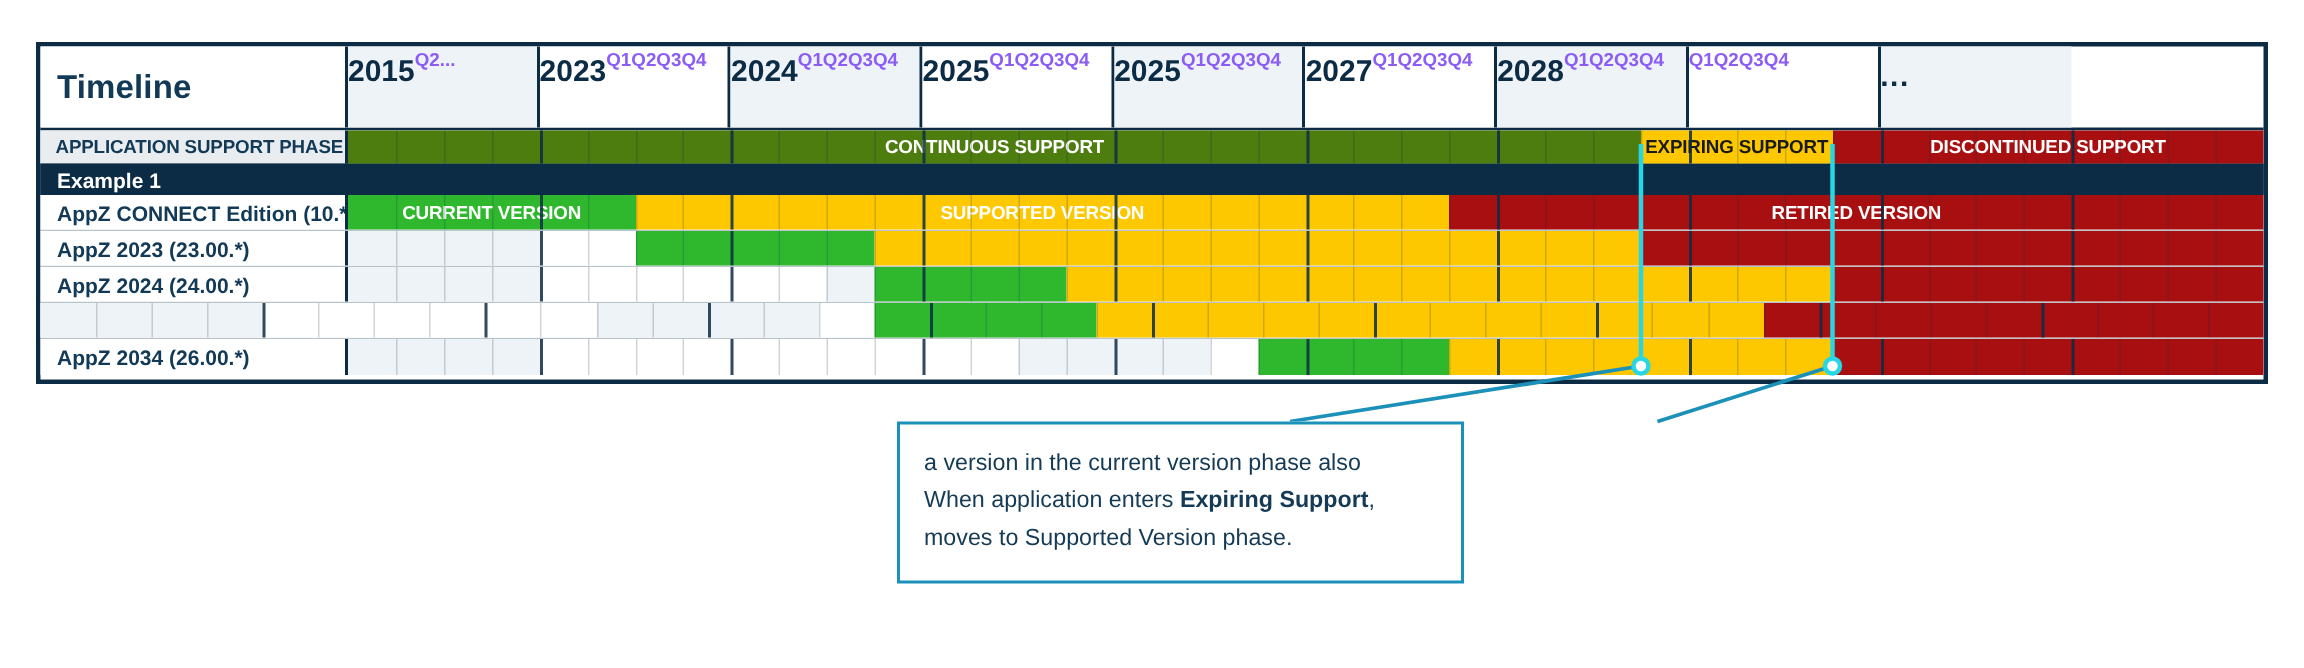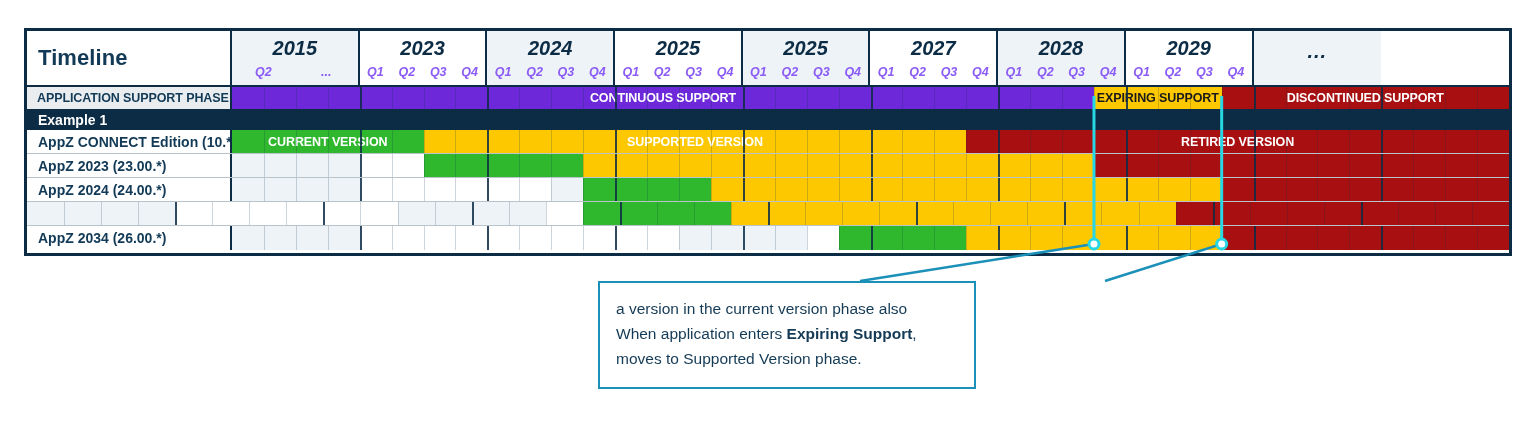--- a/index.html
+++ b/index.html
@@ -34,24 +34,23 @@
   }
 
   
   #header-row{ height:56px; border-bottom:2px solid #0c2c45; }
   #header-row .label-cell{
     font-size:22px; letter-spacing:.1px; color:#123a57;
     background:#ffffff;
   }
   #year-track{ flex:1; display:flex; }
   .year-block{
-    display:flex; flex-direction:column;
+    display:flex; flex-direction:row;
     border-right:2px solid #0c2c45;
     background:#eef3f7;
-    font-style:italic;
   }
   .year-block.plain{ background:#eef3f7; }
   .year-block.lit{ background:#ffffff; }
   .year-block:last-child{ border-right:none; }
   .year-name{
     height:32px; line-height:34px;
     text-align:center; font-size:20px; font-weight:bold; color:#0c2c45;
   }
   .year-name.dots{ font-size:20px; letter-spacing:1px; line-height:40px; }
   .q-row{ display:flex; height:22px; }
@@ -185,39 +184,38 @@
           <div class="year-block plain" style="flex: 0 0 10%;">
             <div class="year-name">2028</div>
             <div class="q-row">
               <div class="q-cell">Q1</div>
               <div class="q-cell">Q2</div>
               <div class="q-cell">Q3</div>
               <div class="q-cell">Q4</div>
             </div>
           </div>
           <div class="year-block lit" style="flex: 0 0 10%;">
-            <div class="year-name">2029</div>
             <div class="q-row">
               <div class="q-cell">Q1</div>
               <div class="q-cell">Q2</div>
               <div class="q-cell">Q3</div>
               <div class="q-cell">Q4</div>
             </div>
           </div>
           <div class="year-block plain" style="flex: 0 0 10%;">
             <div class="year-name dots">...</div>
             <div class="q-row"></div>
           </div>
         </div>
     </div>
 
     <div class="grid-row" id="phase-row">
       <div class="label-cell">APPLICATION SUPPORT PHASE</div>
       <div id="phase-track">
-          <div class="seg phase-seg" style="left: 0%; width: 67.5%; background: #6d28d9; text-align: center;">CONTINUOUS SUPPORT</div>
+          <div class="seg phase-seg" style="left: 0%; width: 67.5%; background: #4d7c0f; text-align: center;">CONTINUOUS SUPPORT</div>
           <div class="seg phase-seg expiring" style="left: 67.5%; width: 10%; background: rgb(253, 200, 0);">EXPIRING SUPPORT</div>
           <div class="seg phase-seg" style="left: 77.5%; width: 22.5%; background: rgb(168, 15, 17);">DISCONTINUED SUPPORT</div>
           <div class="qticks">
             <i style="left: 2.5%;"></i>
             <i style="left: 5%;"></i>
             <i style="left: 7.5%;"></i>
             <i class="year" style="left: 10%;"></i>
             <i style="left: 12.5%;"></i>
             <i style="left: 15%;"></i>
             <i style="left: 17.5%;"></i>

